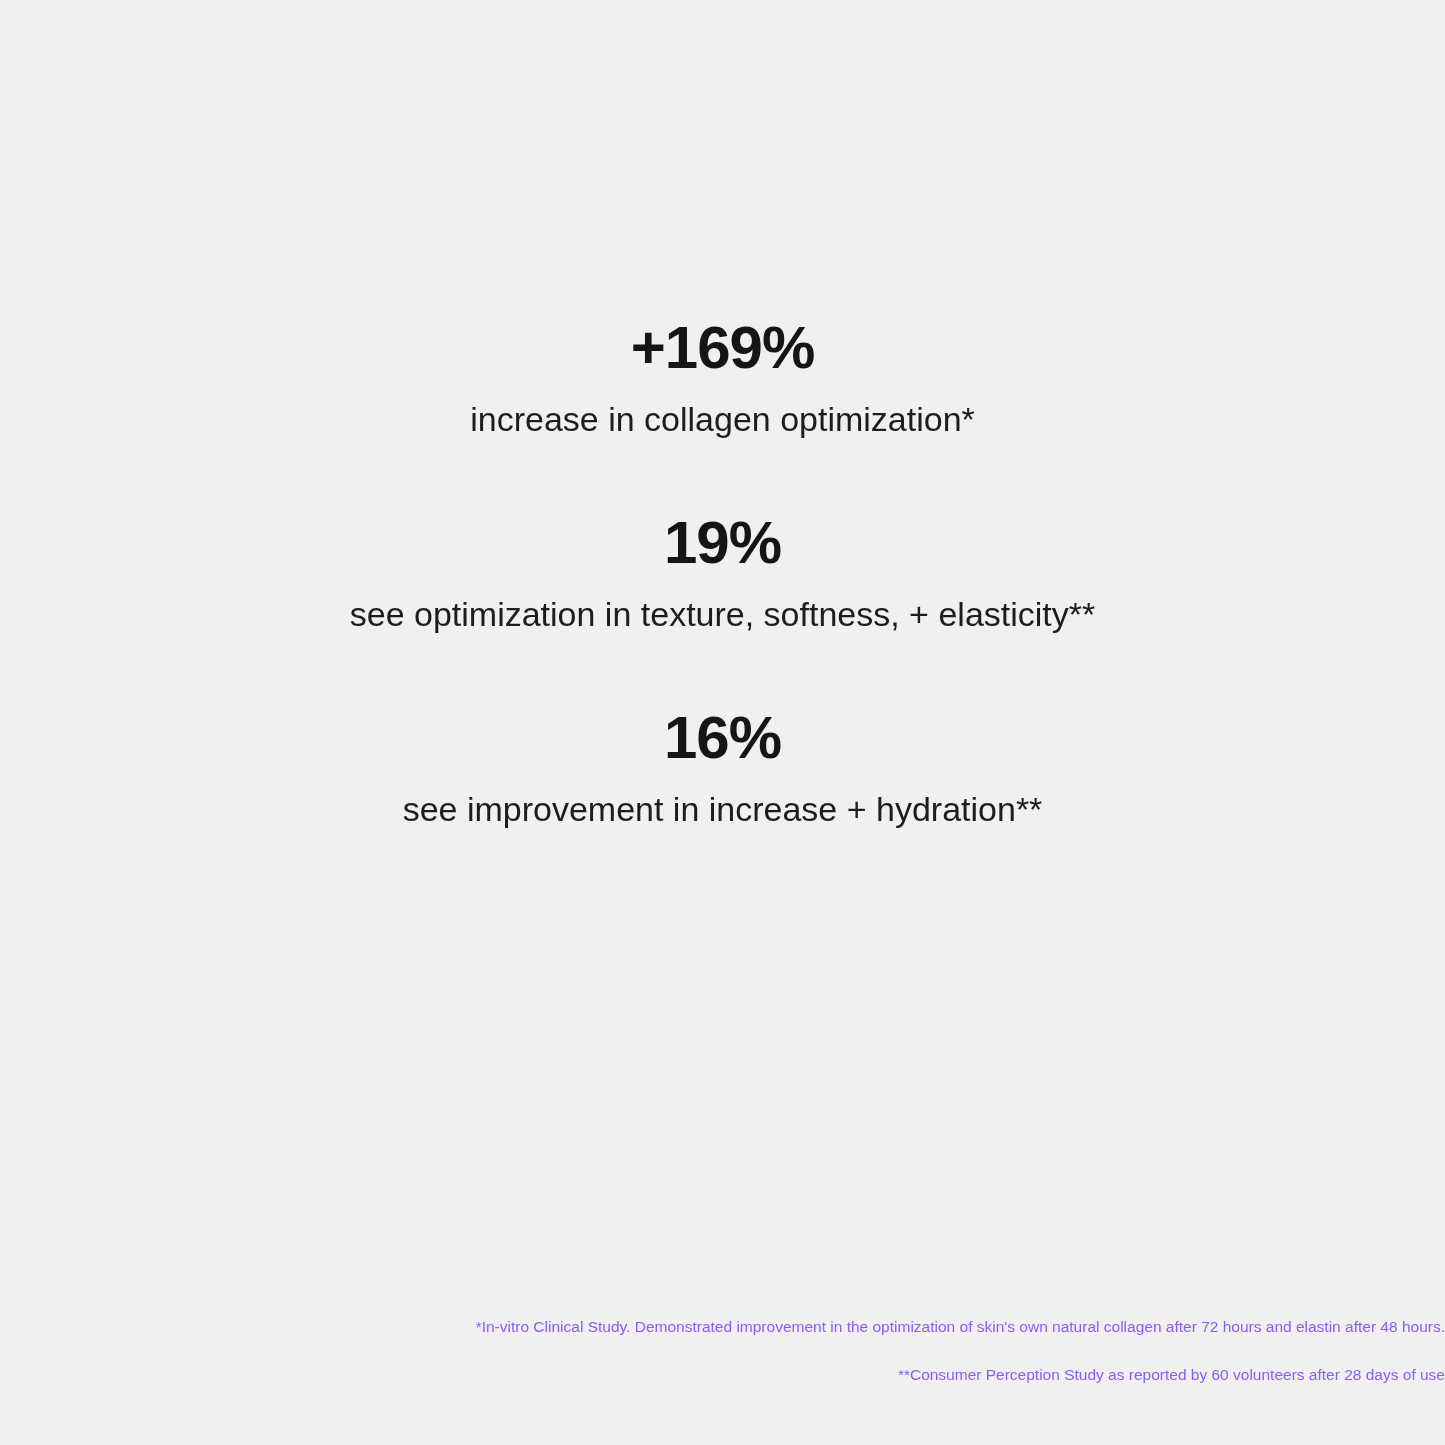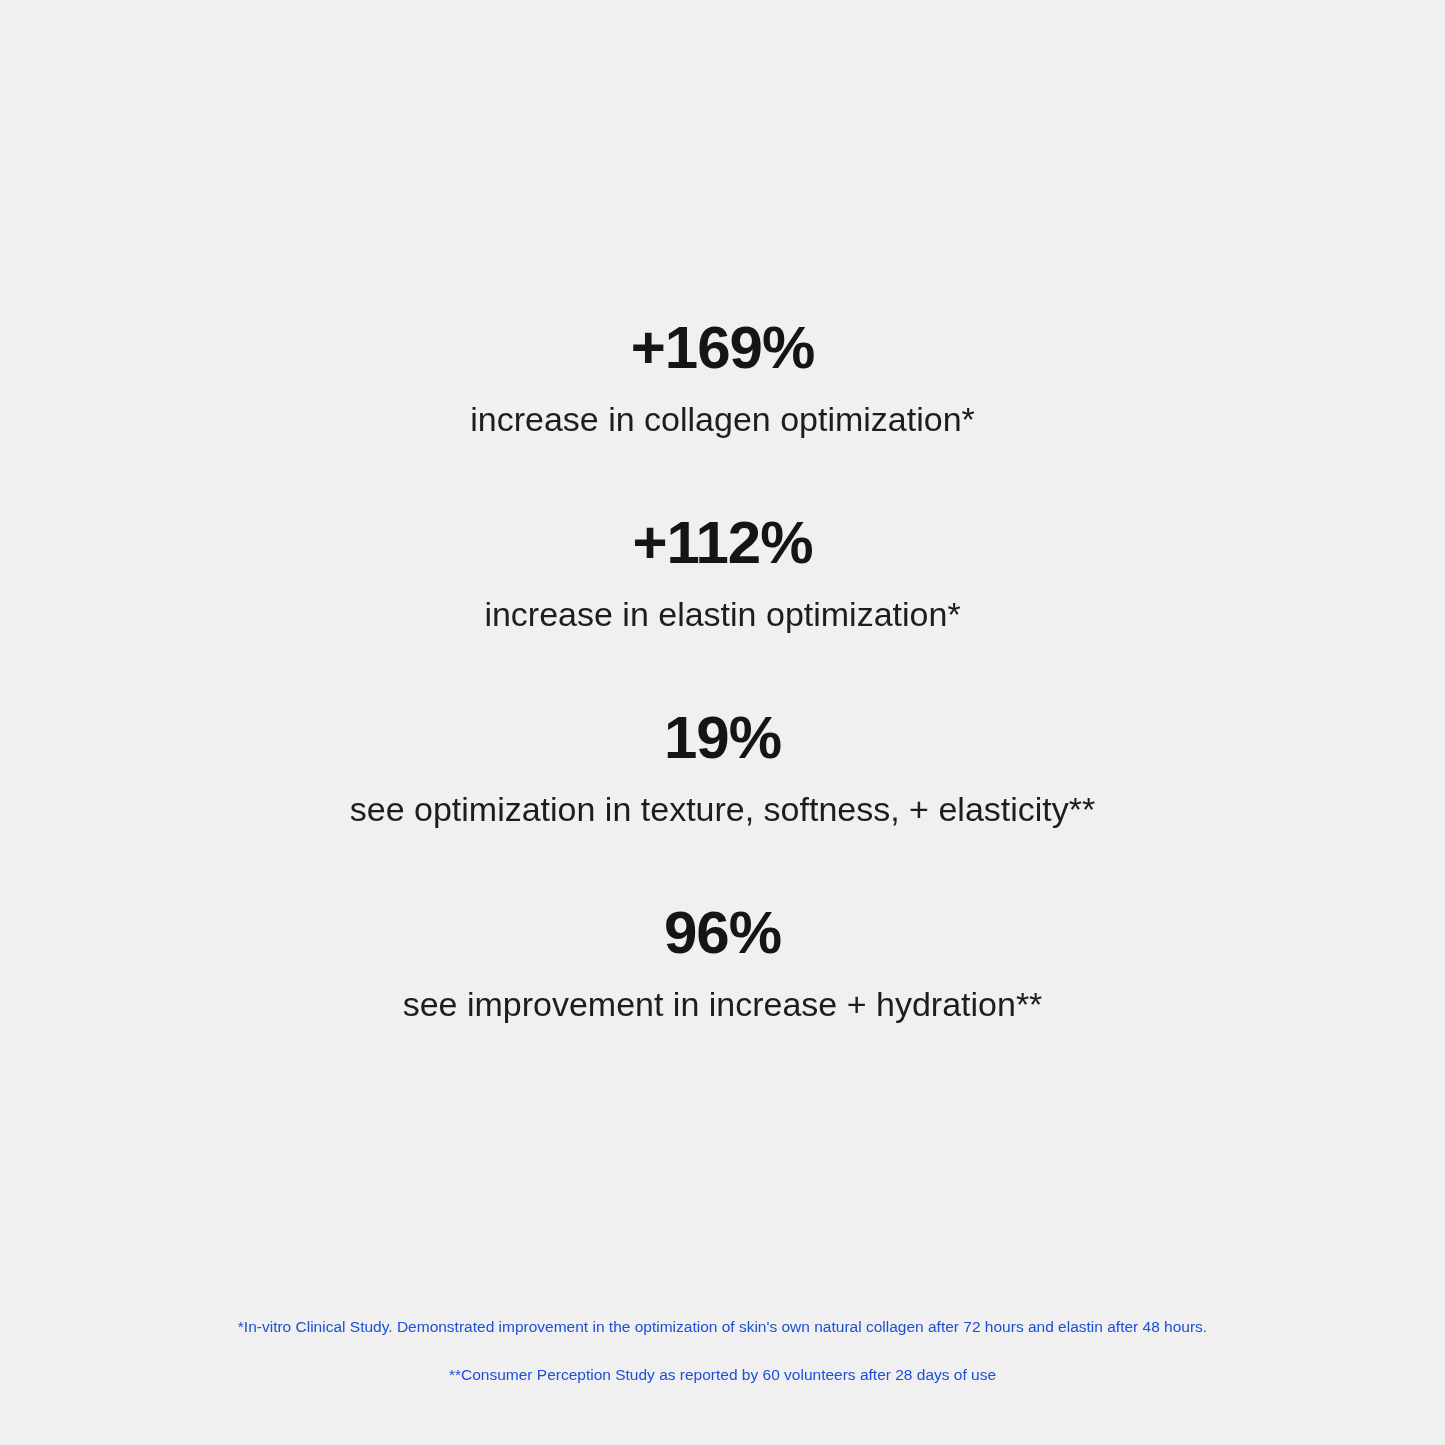--- a/index.html
+++ b/index.html
@@ -56,51 +56,48 @@
   .footnotes {
     position: absolute;
     left: 0;
     right: 0;
     bottom: 60px;
     text-align: center;
   }
   .footnote {
     font-size: 15.5px;
     line-height: 1.3;
-    color: #1d4ed8;
+    color: #8b5cf6;
     margin: 0 0 28px 0;
+    text-align: right;
   }
   .footnote:last-child {
     margin-bottom: 0;
   }
 </style>
 </head>
 <body>
 
 <div class="page">
 
   <div class="stats">
 
     <div class="stat-block">
       <div class="stat-value">+169%</div>
       <div class="stat-label">increase in collagen optimization*</div>
     </div>
 
-    <div class="stat-block">
-      <div class="stat-value">+112%</div>
-      <div class="stat-label">increase in elastin optimization*</div>
-    </div>
 
     <div class="stat-block">
       <div class="stat-value">19%</div>
       <div class="stat-label">see optimization in texture, softness, + elasticity**</div>
     </div>
 
     <div class="stat-block">
-      <div class="stat-value">96%</div>
+      <div class="stat-value">16%</div>
       <div class="stat-label">see improvement in increase + hydration**</div>
     </div>
 
   </div>
 
   <div class="footnotes">
     <p class="footnote">*In-vitro Clinical Study. Demonstrated improvement in the optimization of skin's own natural collagen after 72 hours and elastin after 48 hours.</p>
     <p class="footnote">**Consumer Perception Study as reported by 60 volunteers after 28 days of use</p>
   </div>
 

